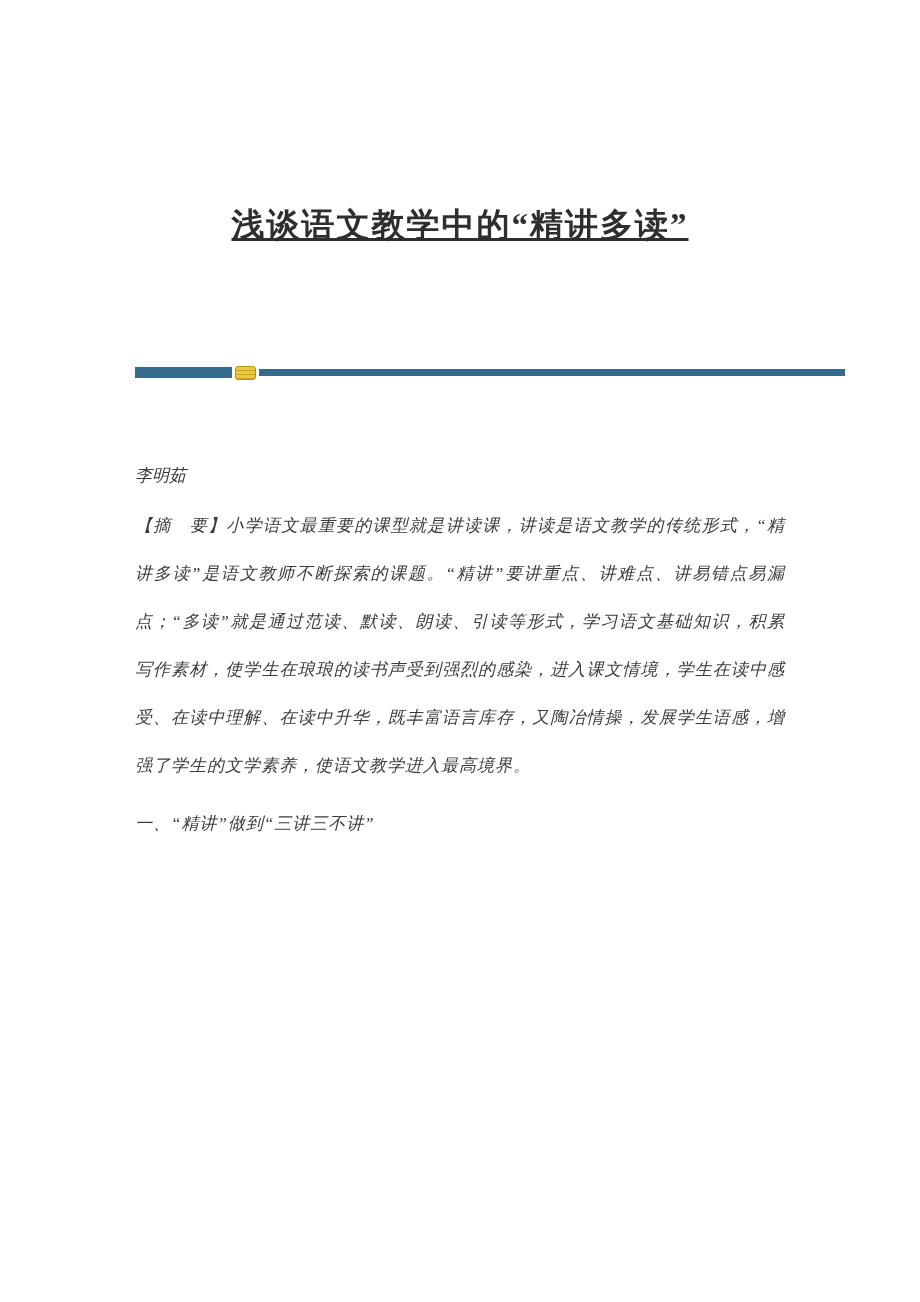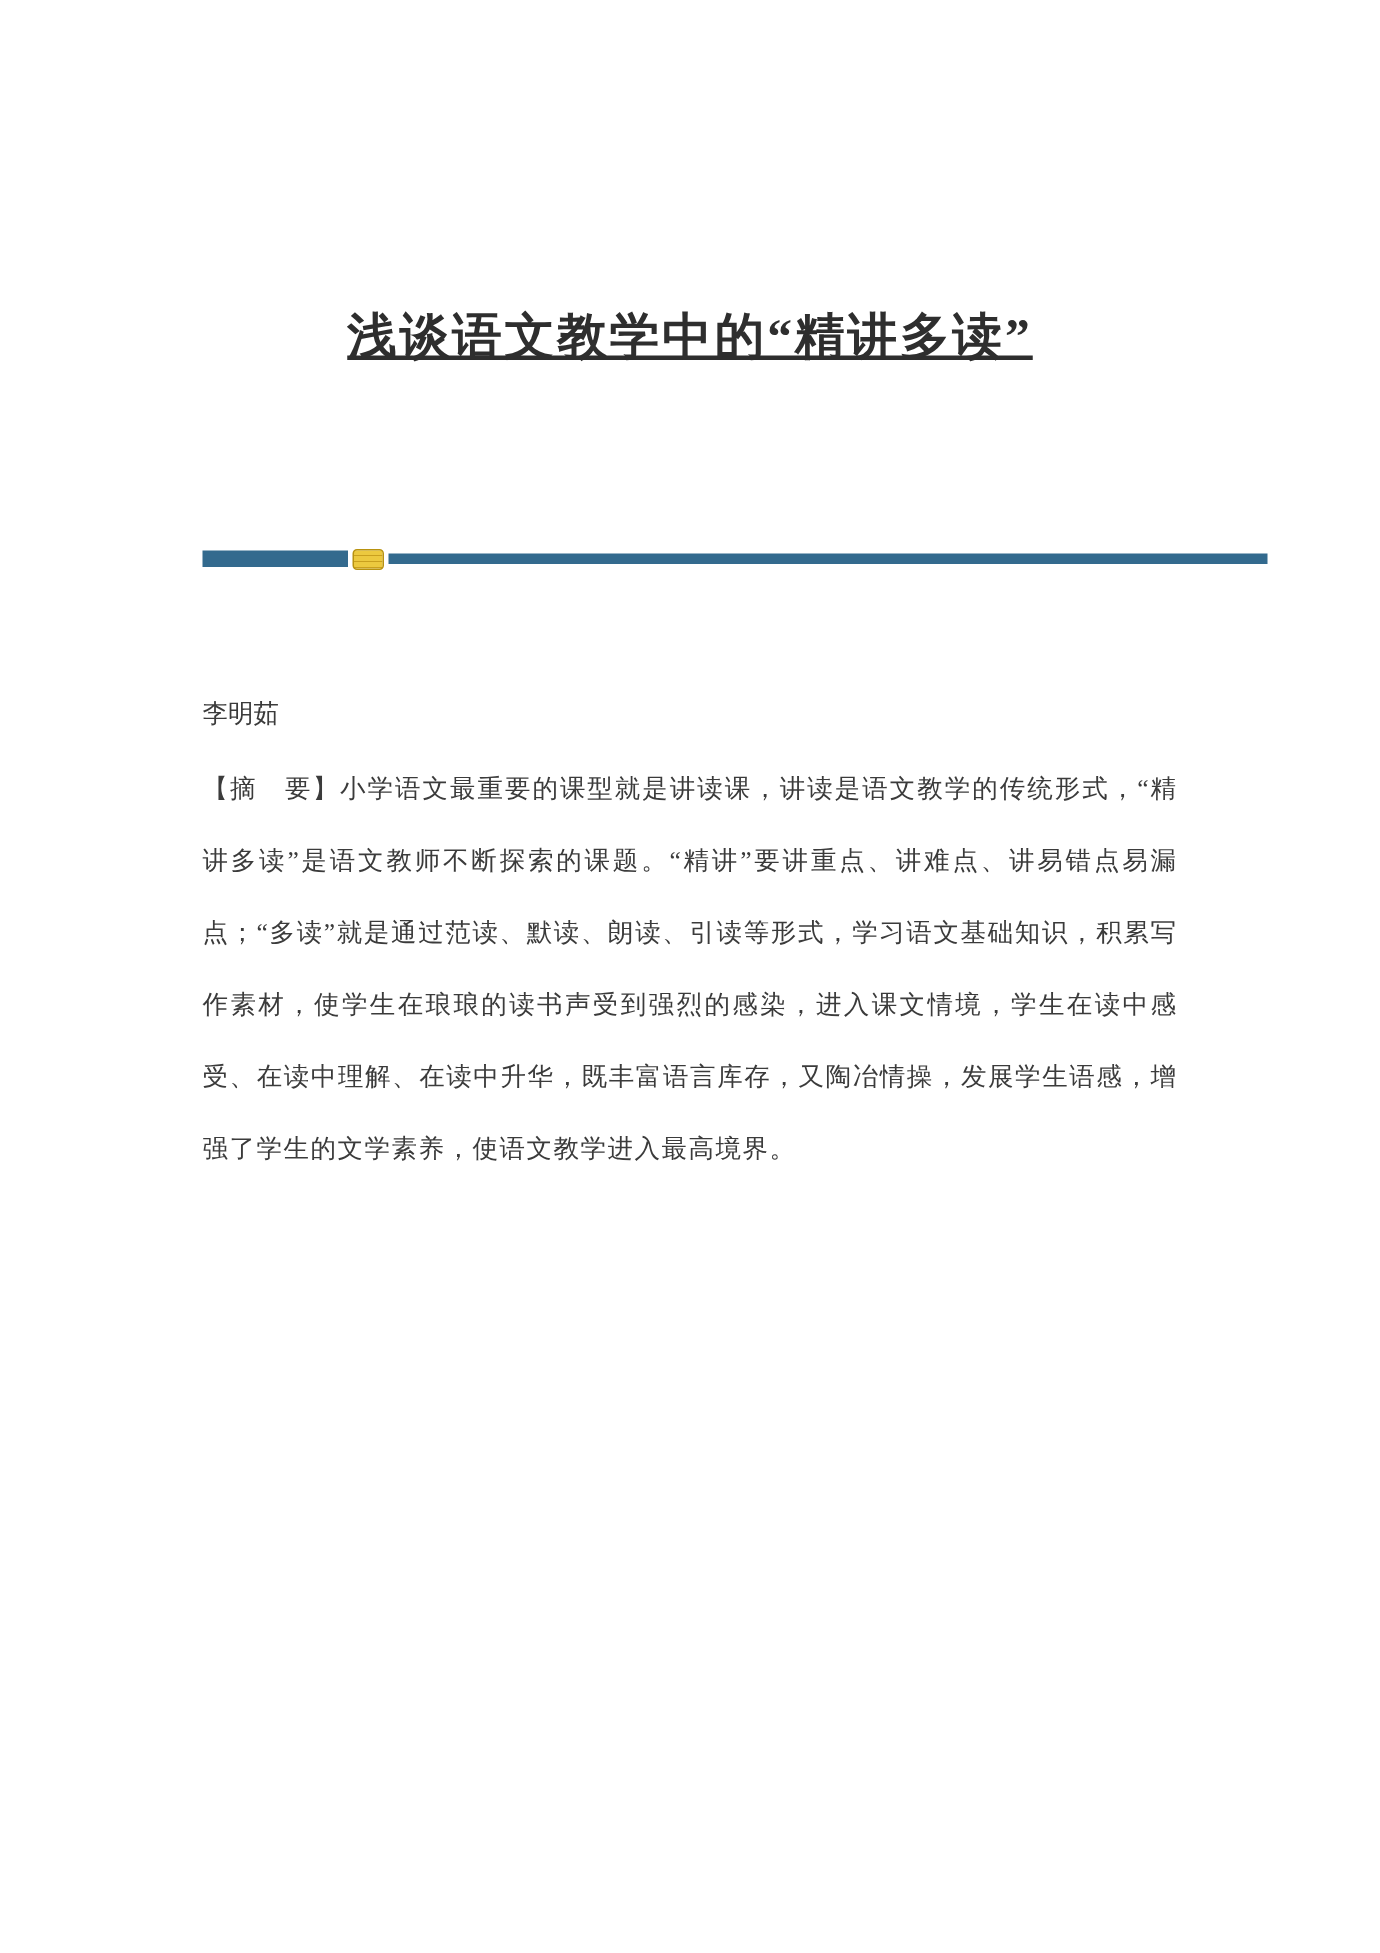--- a/index.html
+++ b/index.html
@@ -50,20 +50,21 @@
     border: 1px solid #b8920f;
   }
   .divider .bar-right {
     flex: 1;
     height: 7px;
     background: #336a8e;
   }
   .content {
     margin: 0 135px;
     width: 650px;
+    font-style: italic;
   }
   .author {
     margin-top: 84px;
     font-size: 17px;
     line-height: 24px;
     color: #3b3b3b;
   }
   .content p {
     font-size: 17px;
     line-height: 48px;
@@ -91,16 +92,17 @@
   </div>
 
   <div class="content">
 
     <div class="author">李明茹</div>
 
     <p class="abstract">【摘　要】小学语文最重要的课型就是讲读课，讲读是语文教学的传统形式，“精讲多读”是语文教师不断探索的课题。“精讲”要讲重点、讲难点、讲易错点易漏点；“多读”就是通过范读、默读、朗读、引读等形式，学习语文基础知识，积累写作素材，使学生在琅琅的读书声受到强烈的感染，进入课文情境，学生在读中感受、在读中理解、在读中升华，既丰富语言库存，又陶冶情操，发展学生语感，增强了学生的文学素养，使语文教学进入最高境界。</p>
 
 
 
+    <p class="section-heading">一、“精讲”做到“三讲三不讲”</p>
 
   </div>
 
 </div>
 
 </body></html>

